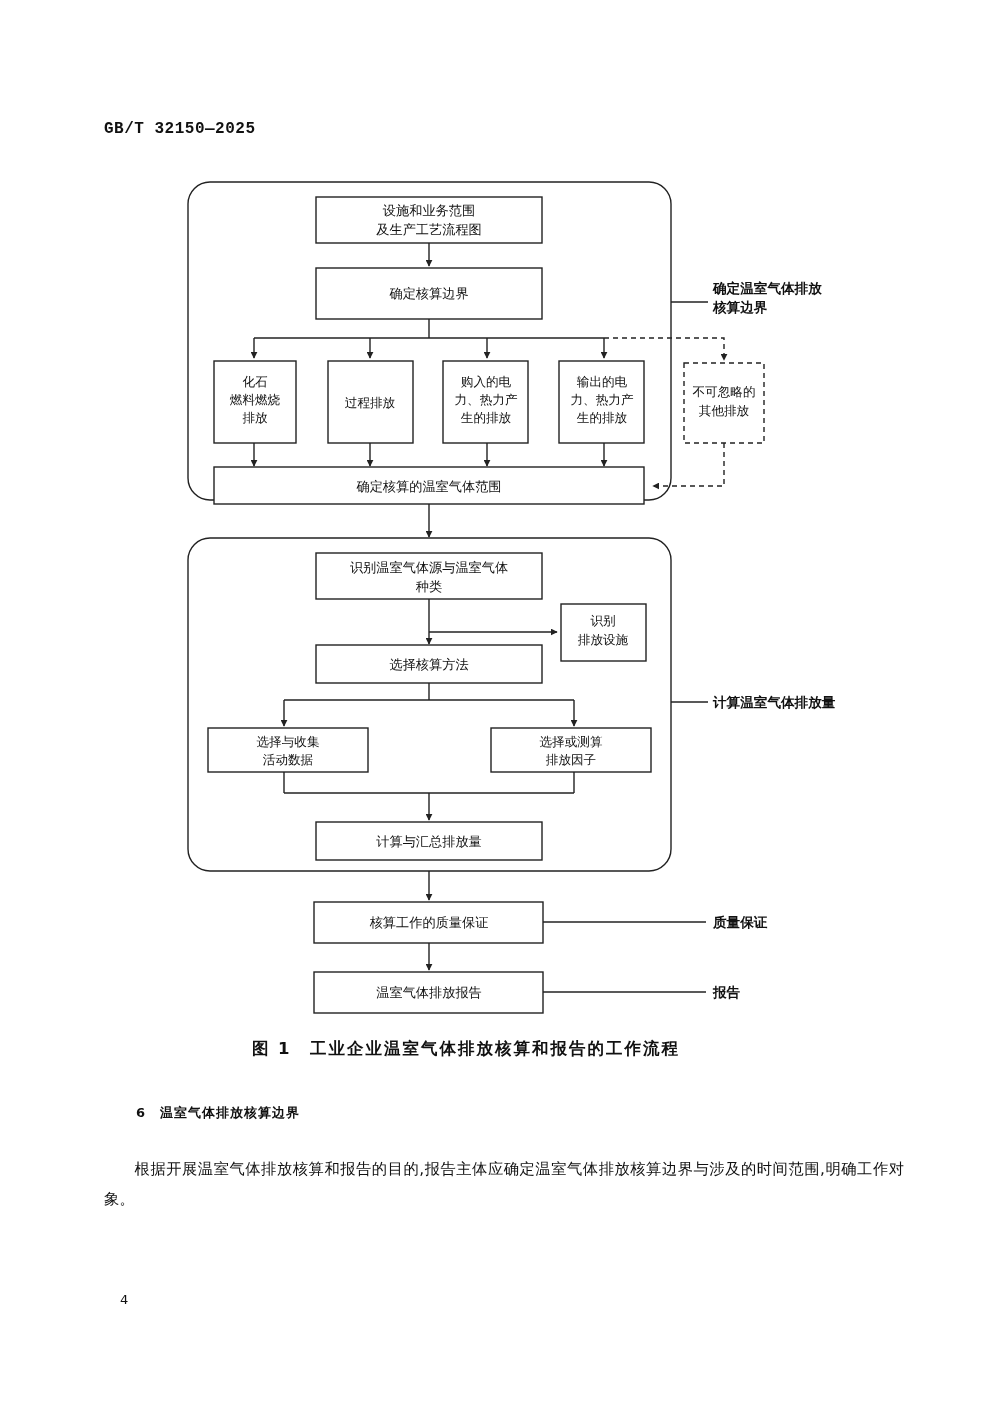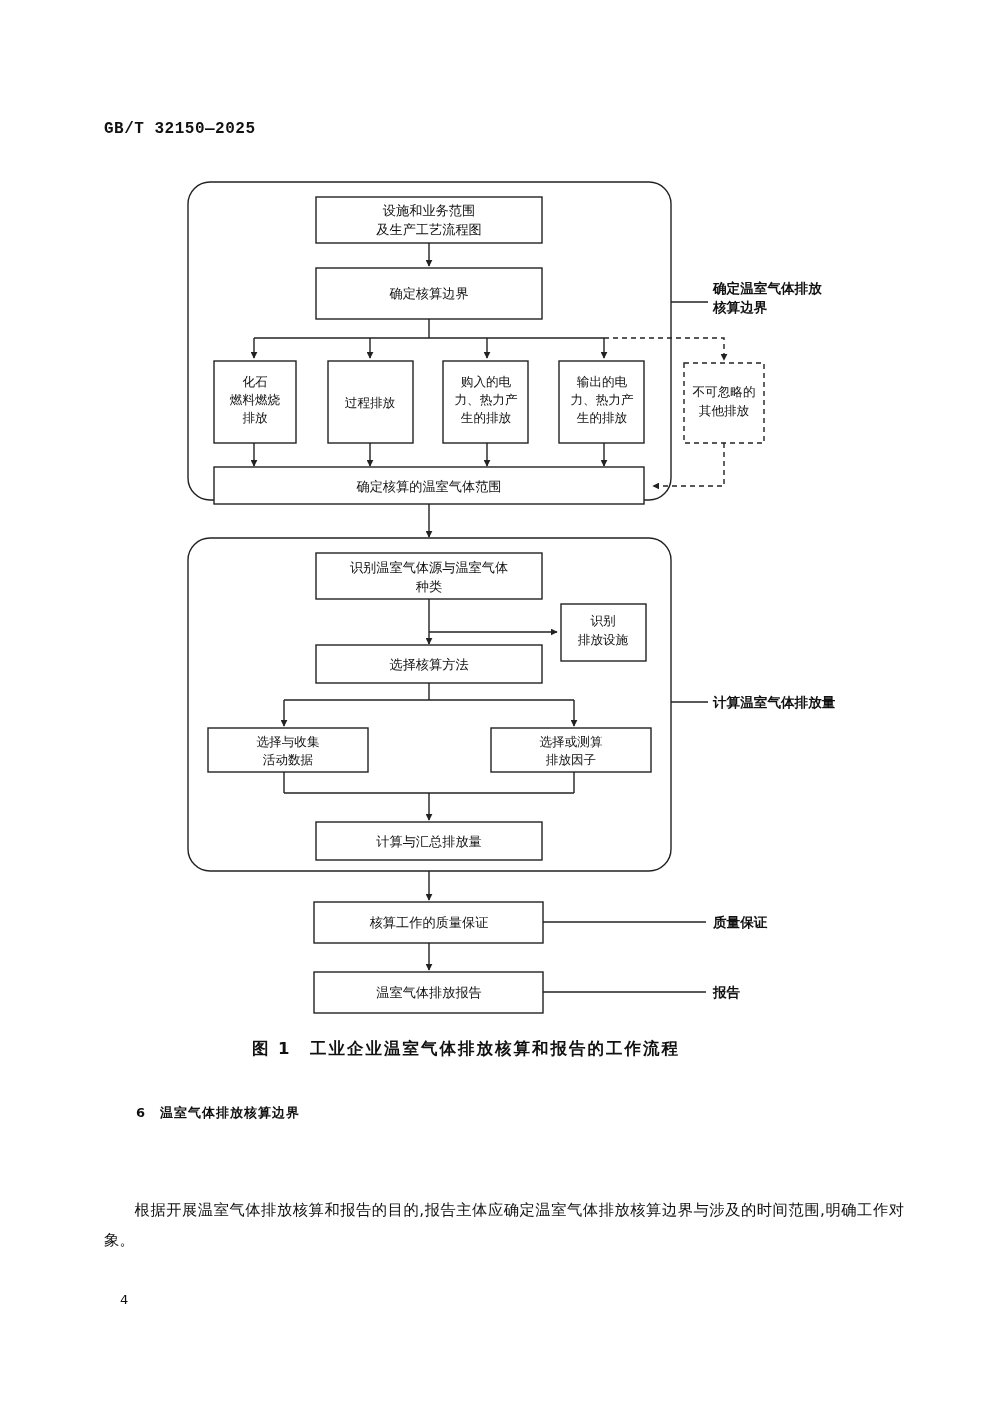--- a/index.html
+++ b/index.html
@@ -63,21 +63,20 @@
   }
   .body-block {
     position: absolute;
     left: 104px;
     top: 1154px;
     width: 800px;
     font-size: 15.3px;
     line-height: 30px;
     text-align: justify;
     text-justify: inter-ideograph;
-    margin-top: 41px;
   }
   .body-block p {
     margin: 0;
     text-indent: 2em;
   }
   .page-number {
     position: absolute;
     left: 120px;
     top: 1292px;
     font-size: 13px;

